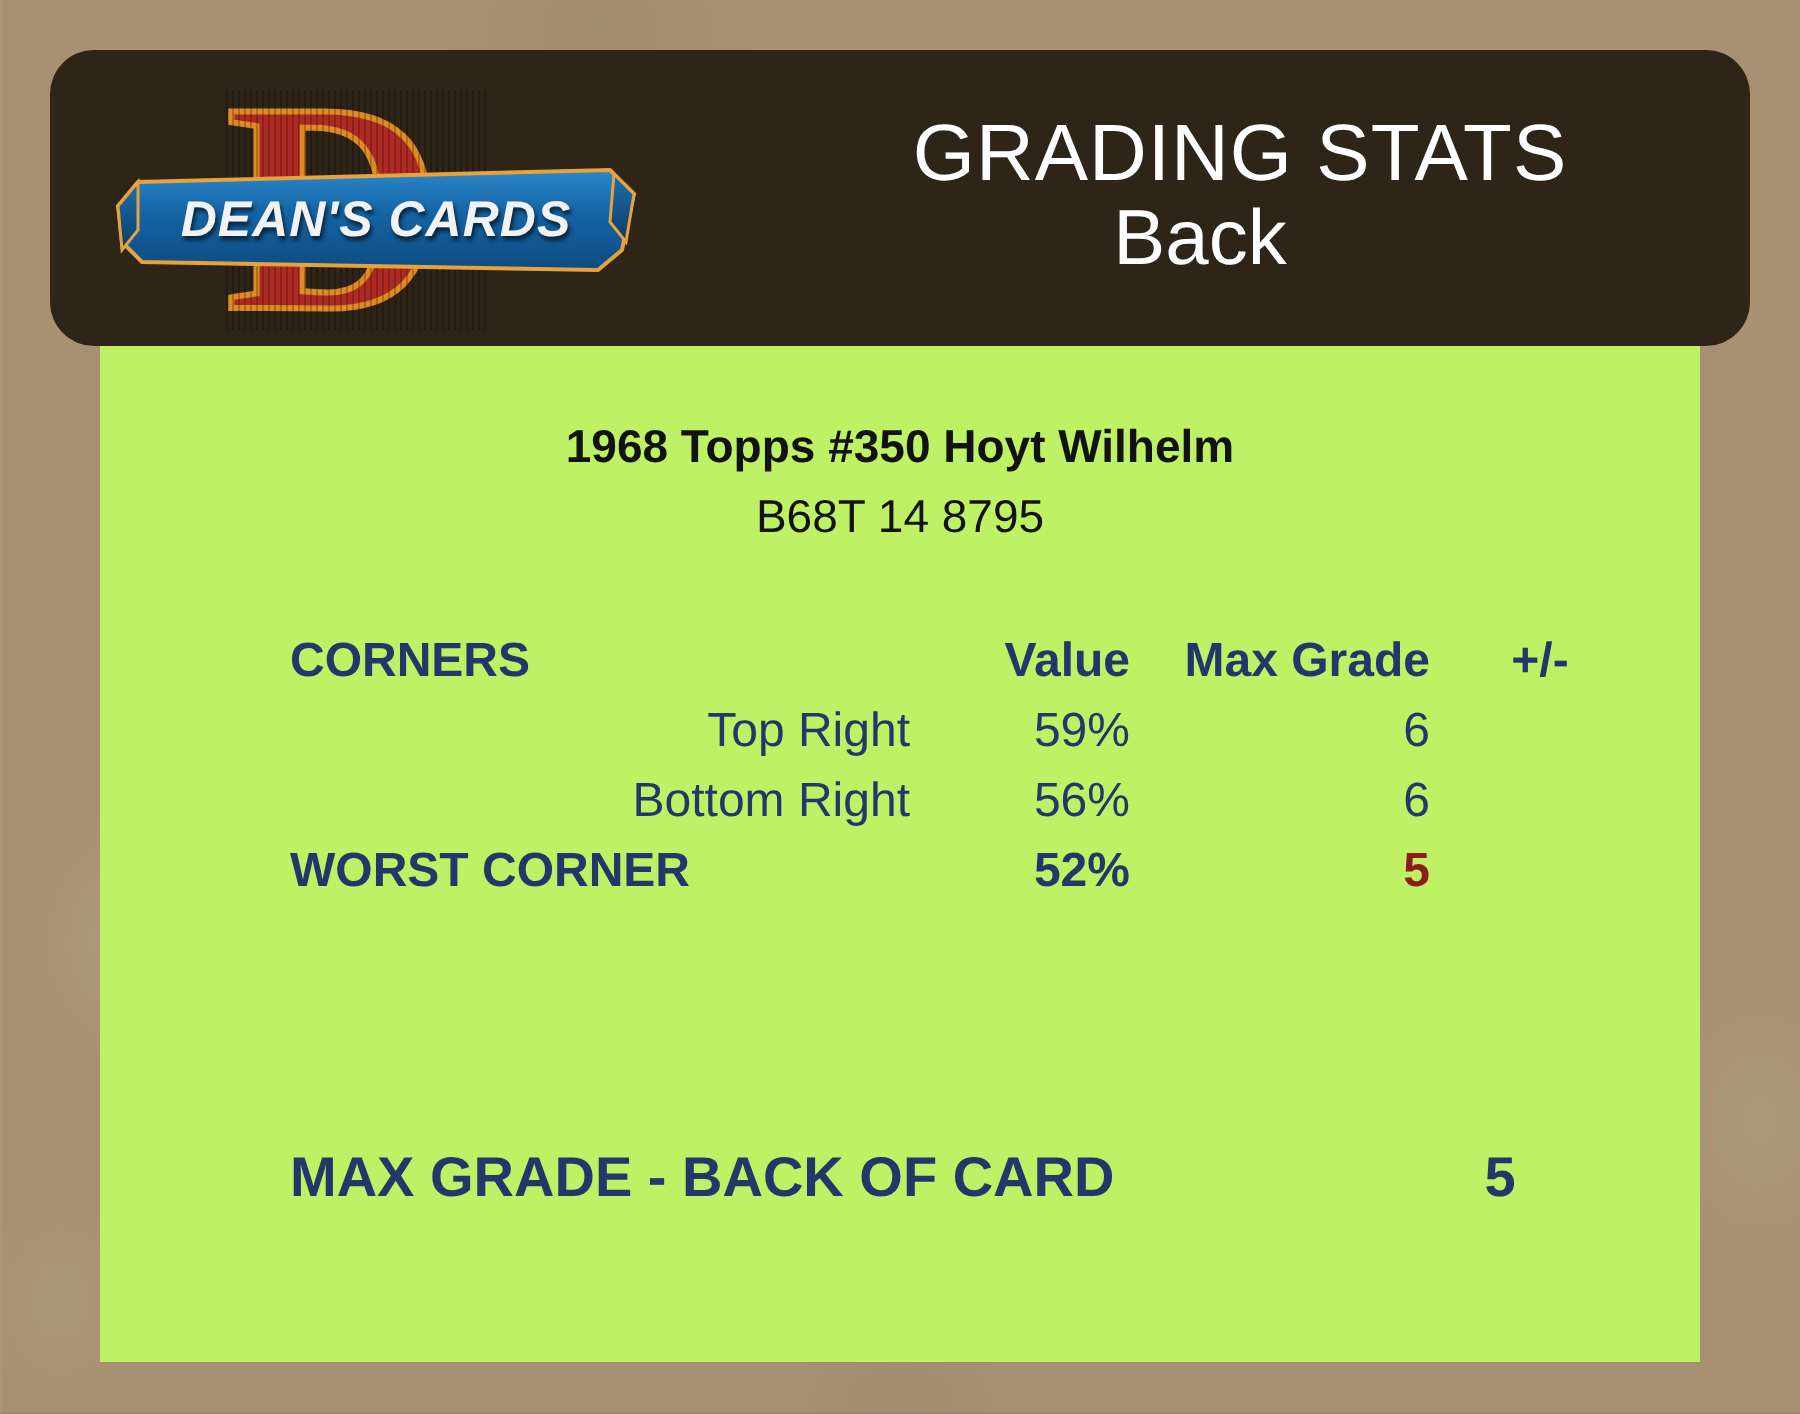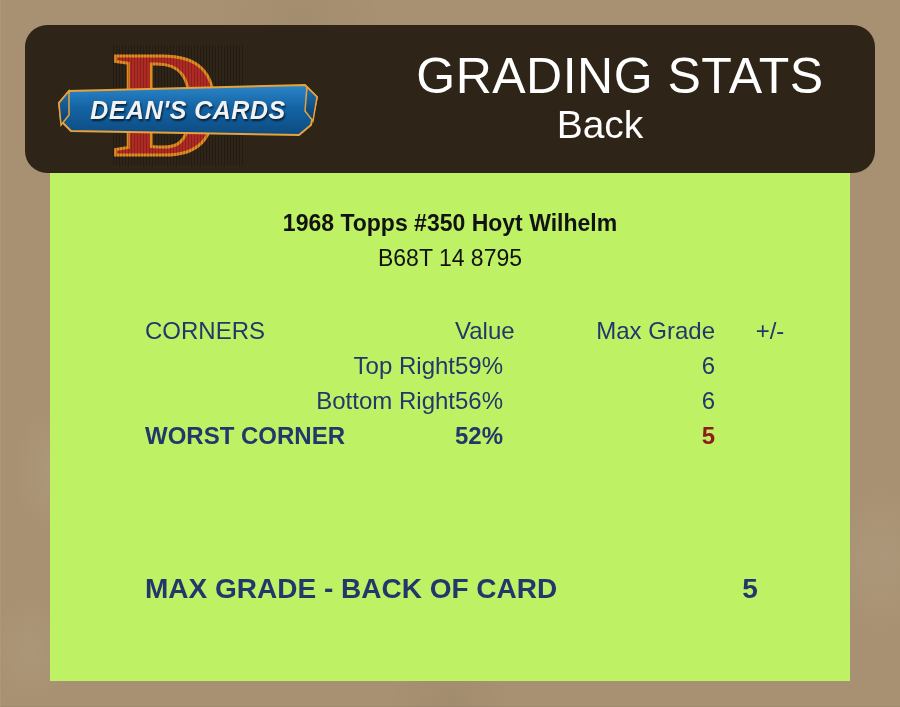--- a/index.html
+++ b/index.html
@@ -51,21 +51,21 @@
     top: 0;
     width: 550px;
     height: 148px;
     display: flex;
     flex-direction: column;
     align-items: center;
     justify-content: center;
   }
   .header-title {
     color: #ffffff;
-    font-size: 50px;
+    font-size: 40px;
     letter-spacing: 0.5px;
     line-height: 1.05;
     white-space: nowrap;
     margin-left: 40px;
   }
   .header-subtitle {
     color: #ffffff;
     font-size: 39px;
     line-height: 1.15;
     margin-top: 0;
@@ -171,25 +171,25 @@
     color: #22386b;
   }
   .stats-table td, .stats-table th {
     padding: 0;
     height: 35px;
     font-size: 24px;
     font-weight: normal;
     vertical-align: middle;
   }
   .col-label  { width: 310px; text-align: right; padding-right: 10px; }
-  .col-value  { width: 110px; text-align: left; }
+  .col-value  { width: 110px; text-align: right; }
   .col-grade  { width: 150px; text-align: right; }
   .col-plus   { width: 110px; text-align: center; }
 
-  .stats-table thead th { font-weight: normal; margin-left: 44px; }
+  .stats-table thead th { font-weight: bold; margin-left: 44px; }
   .stats-table thead th.col-label { text-align: left; padding-right: 0; }
 
   tr.row-worst td { font-weight: bold; }
   tr.row-worst td.col-label { text-align: left; }
   td.grade-flag { color: #8d1b1b; font-weight: bold; }
 
   
   .summary {
     position: absolute;
     left: 95px;

